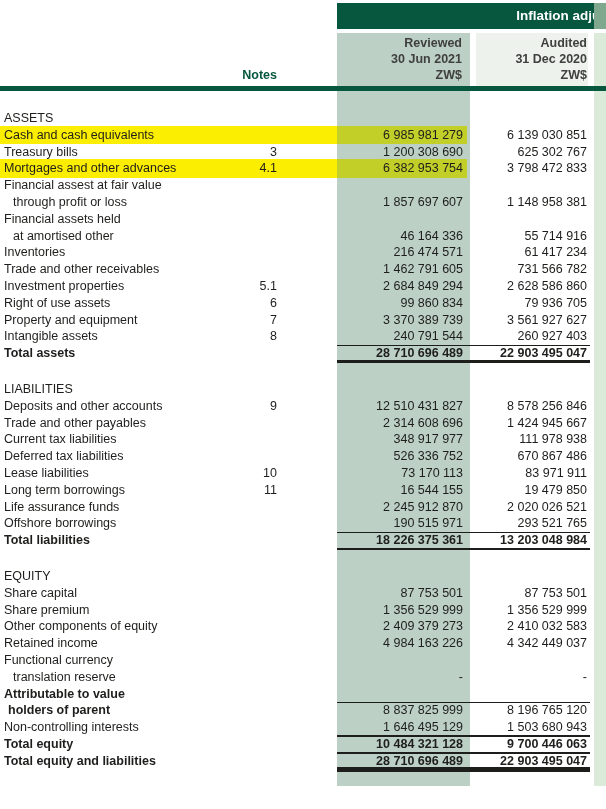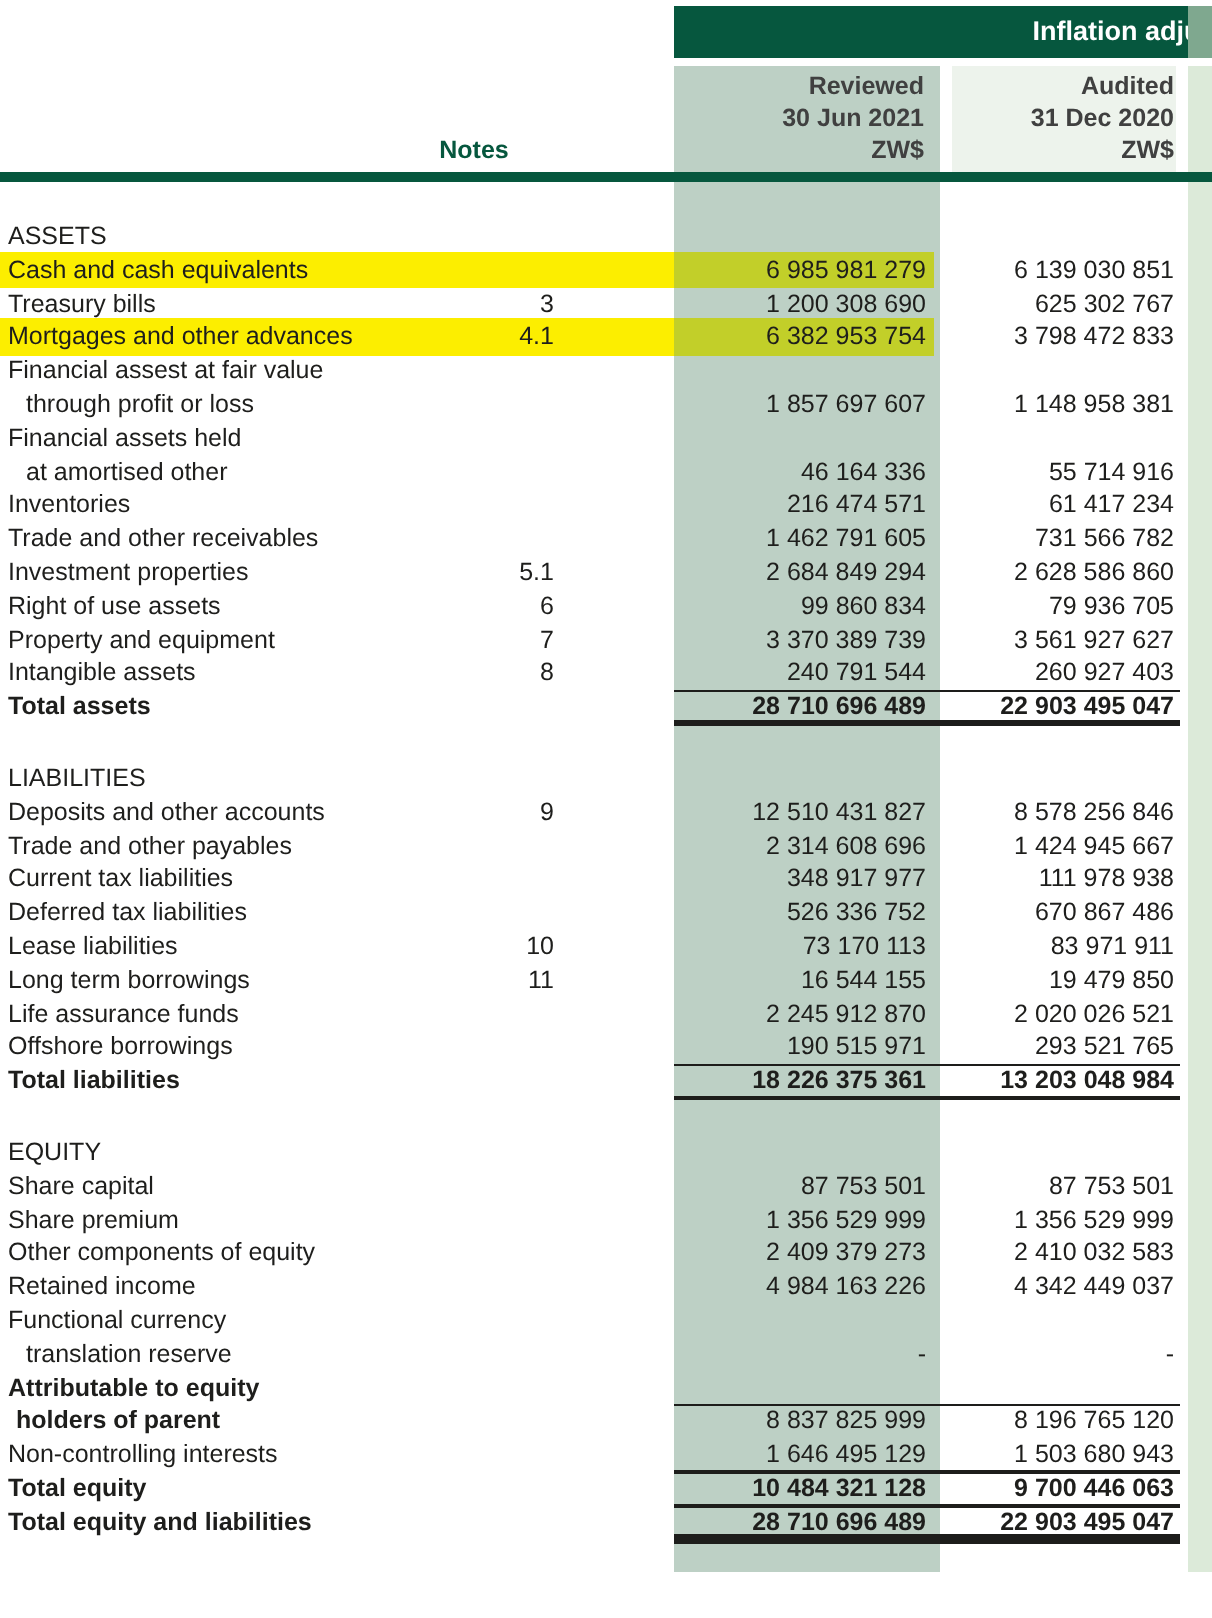--- a/index.html
+++ b/index.html
@@ -16,21 +16,21 @@
   .group-bar{
     left:337px;top:3px;width:253px;height:26px;background:#06573e;color:#ffffff;
     font-weight:bold;font-size:13.5px;text-align:right;line-height:26px;padding-left:38px;
   }
   .group-bar-right{left:594px;top:3px;width:12px;height:26px;background:#7fa88f;}
   .header-rule{left:0;top:86px;width:606px;height:5px;background:#06573e;}
   
   .hdr-col{top:35px;text-align:right;color:#404040;font-weight:bold;line-height:16px;z-index:2;}
   .hdr-reviewed{left:337px;width:125px;}
   .hdr-audited{left:461px;width:126px;}
-  .hdr-notes{top:67px;left:197px;width:80px;text-align:center;color:#06573e;font-weight:bold;line-height:16px;z-index:2;}
+  .hdr-notes{top:67px;left:197px;width:80px;text-align:right;color:#06573e;font-weight:bold;line-height:16px;z-index:2;}
   
   .rows{position:absolute;left:0;top:110px;width:484px;z-index:1;}
   .row{position:relative;height:16.8px;line-height:16.8px;white-space:nowrap;}
   .row span{position:absolute;z-index:1;}
   .row .lbl{left:4px;}
   .row.indent1 .lbl{left:13px;}
   .row.indent2 .lbl{left:8px;}
   .row .note{left:200px;width:77px;text-align:right;}
   .row .v1{left:337px;width:126px;text-align:right;}
   .row .v2{left:461px;width:126px;text-align:right;}
@@ -308,21 +308,21 @@
     </div>
       <div class="row item indent1">
 
       <span class="lbl">translation reserve</span>
       <span class="note"></span>
       <span class="v1">-</span>
       <span class="v2">-</span>
     </div>
       <div class="row item boldlbl">
 
-      <span class="lbl">Attributable to equity</span>
+      <span class="lbl">Attributable to value</span>
       <span class="note"></span>
       <span class="v1"></span>
       <span class="v2"></span>
     </div>
       <div class="row item indent2 boldlbl">
 
       <span class="lbl">holders of parent</span>
       <span class="note"></span>
       <span class="v1">8 837 825 999</span>
       <span class="v2">8 196 765 120</span>

